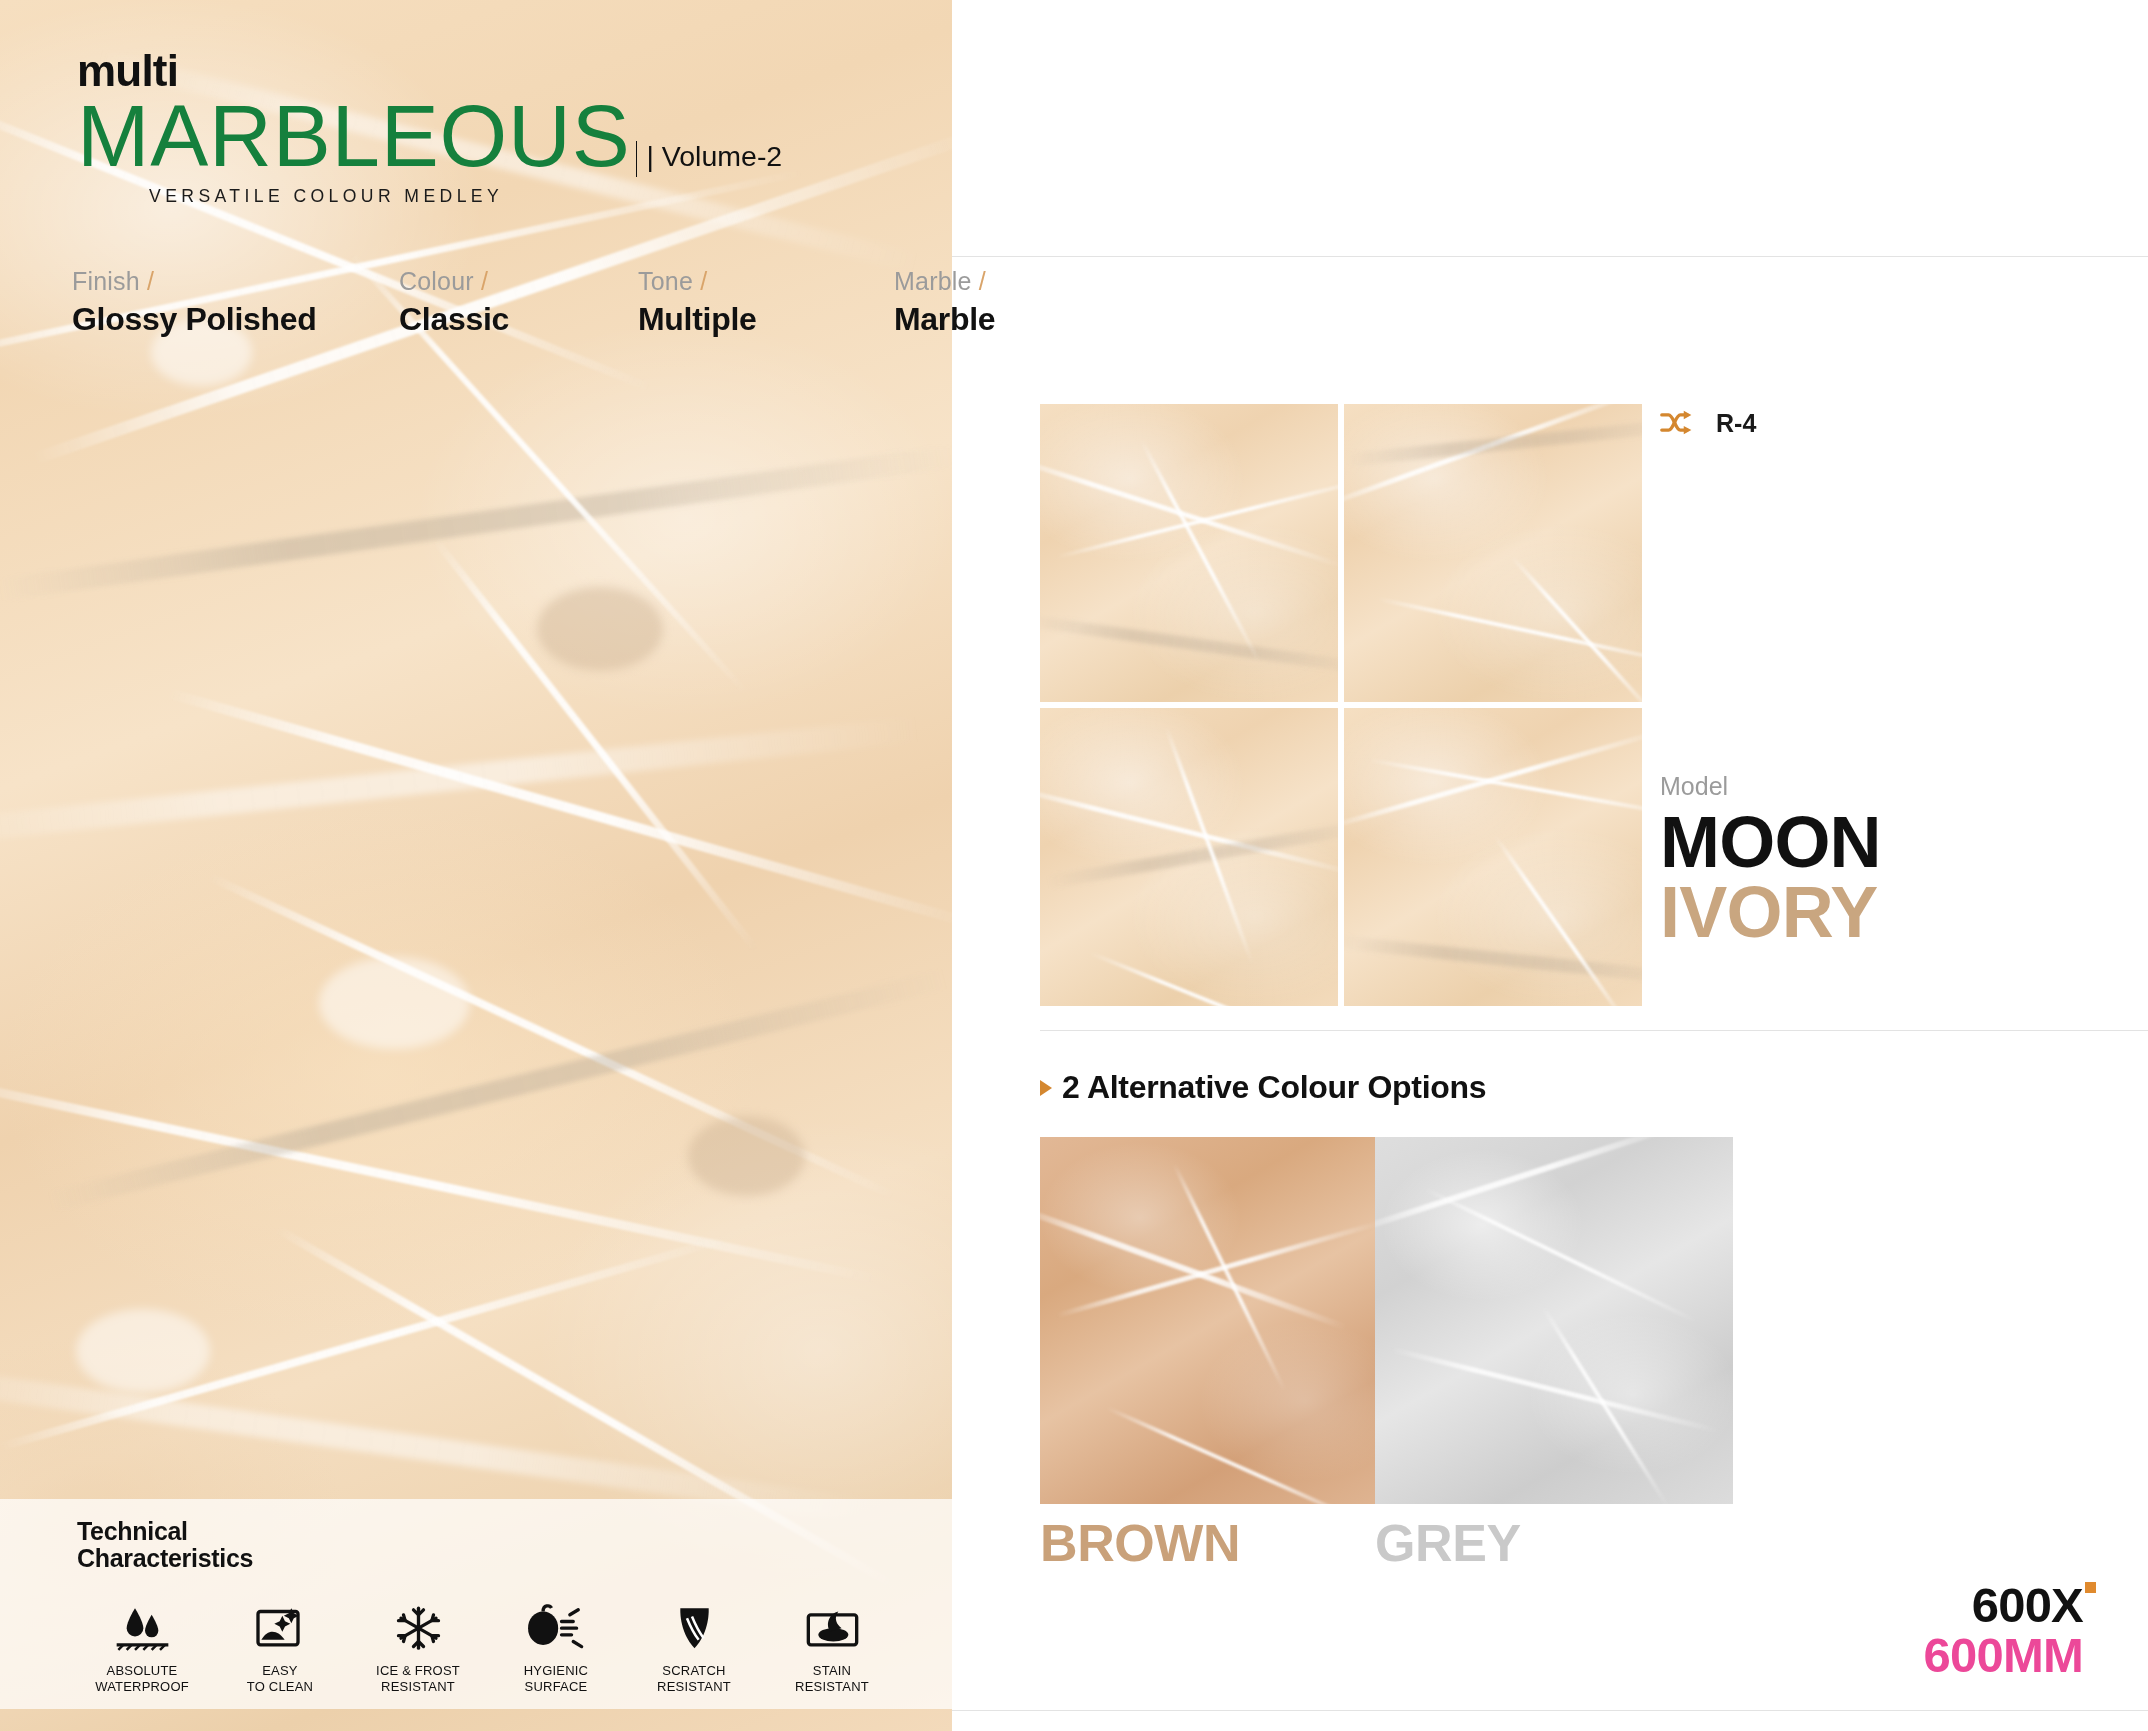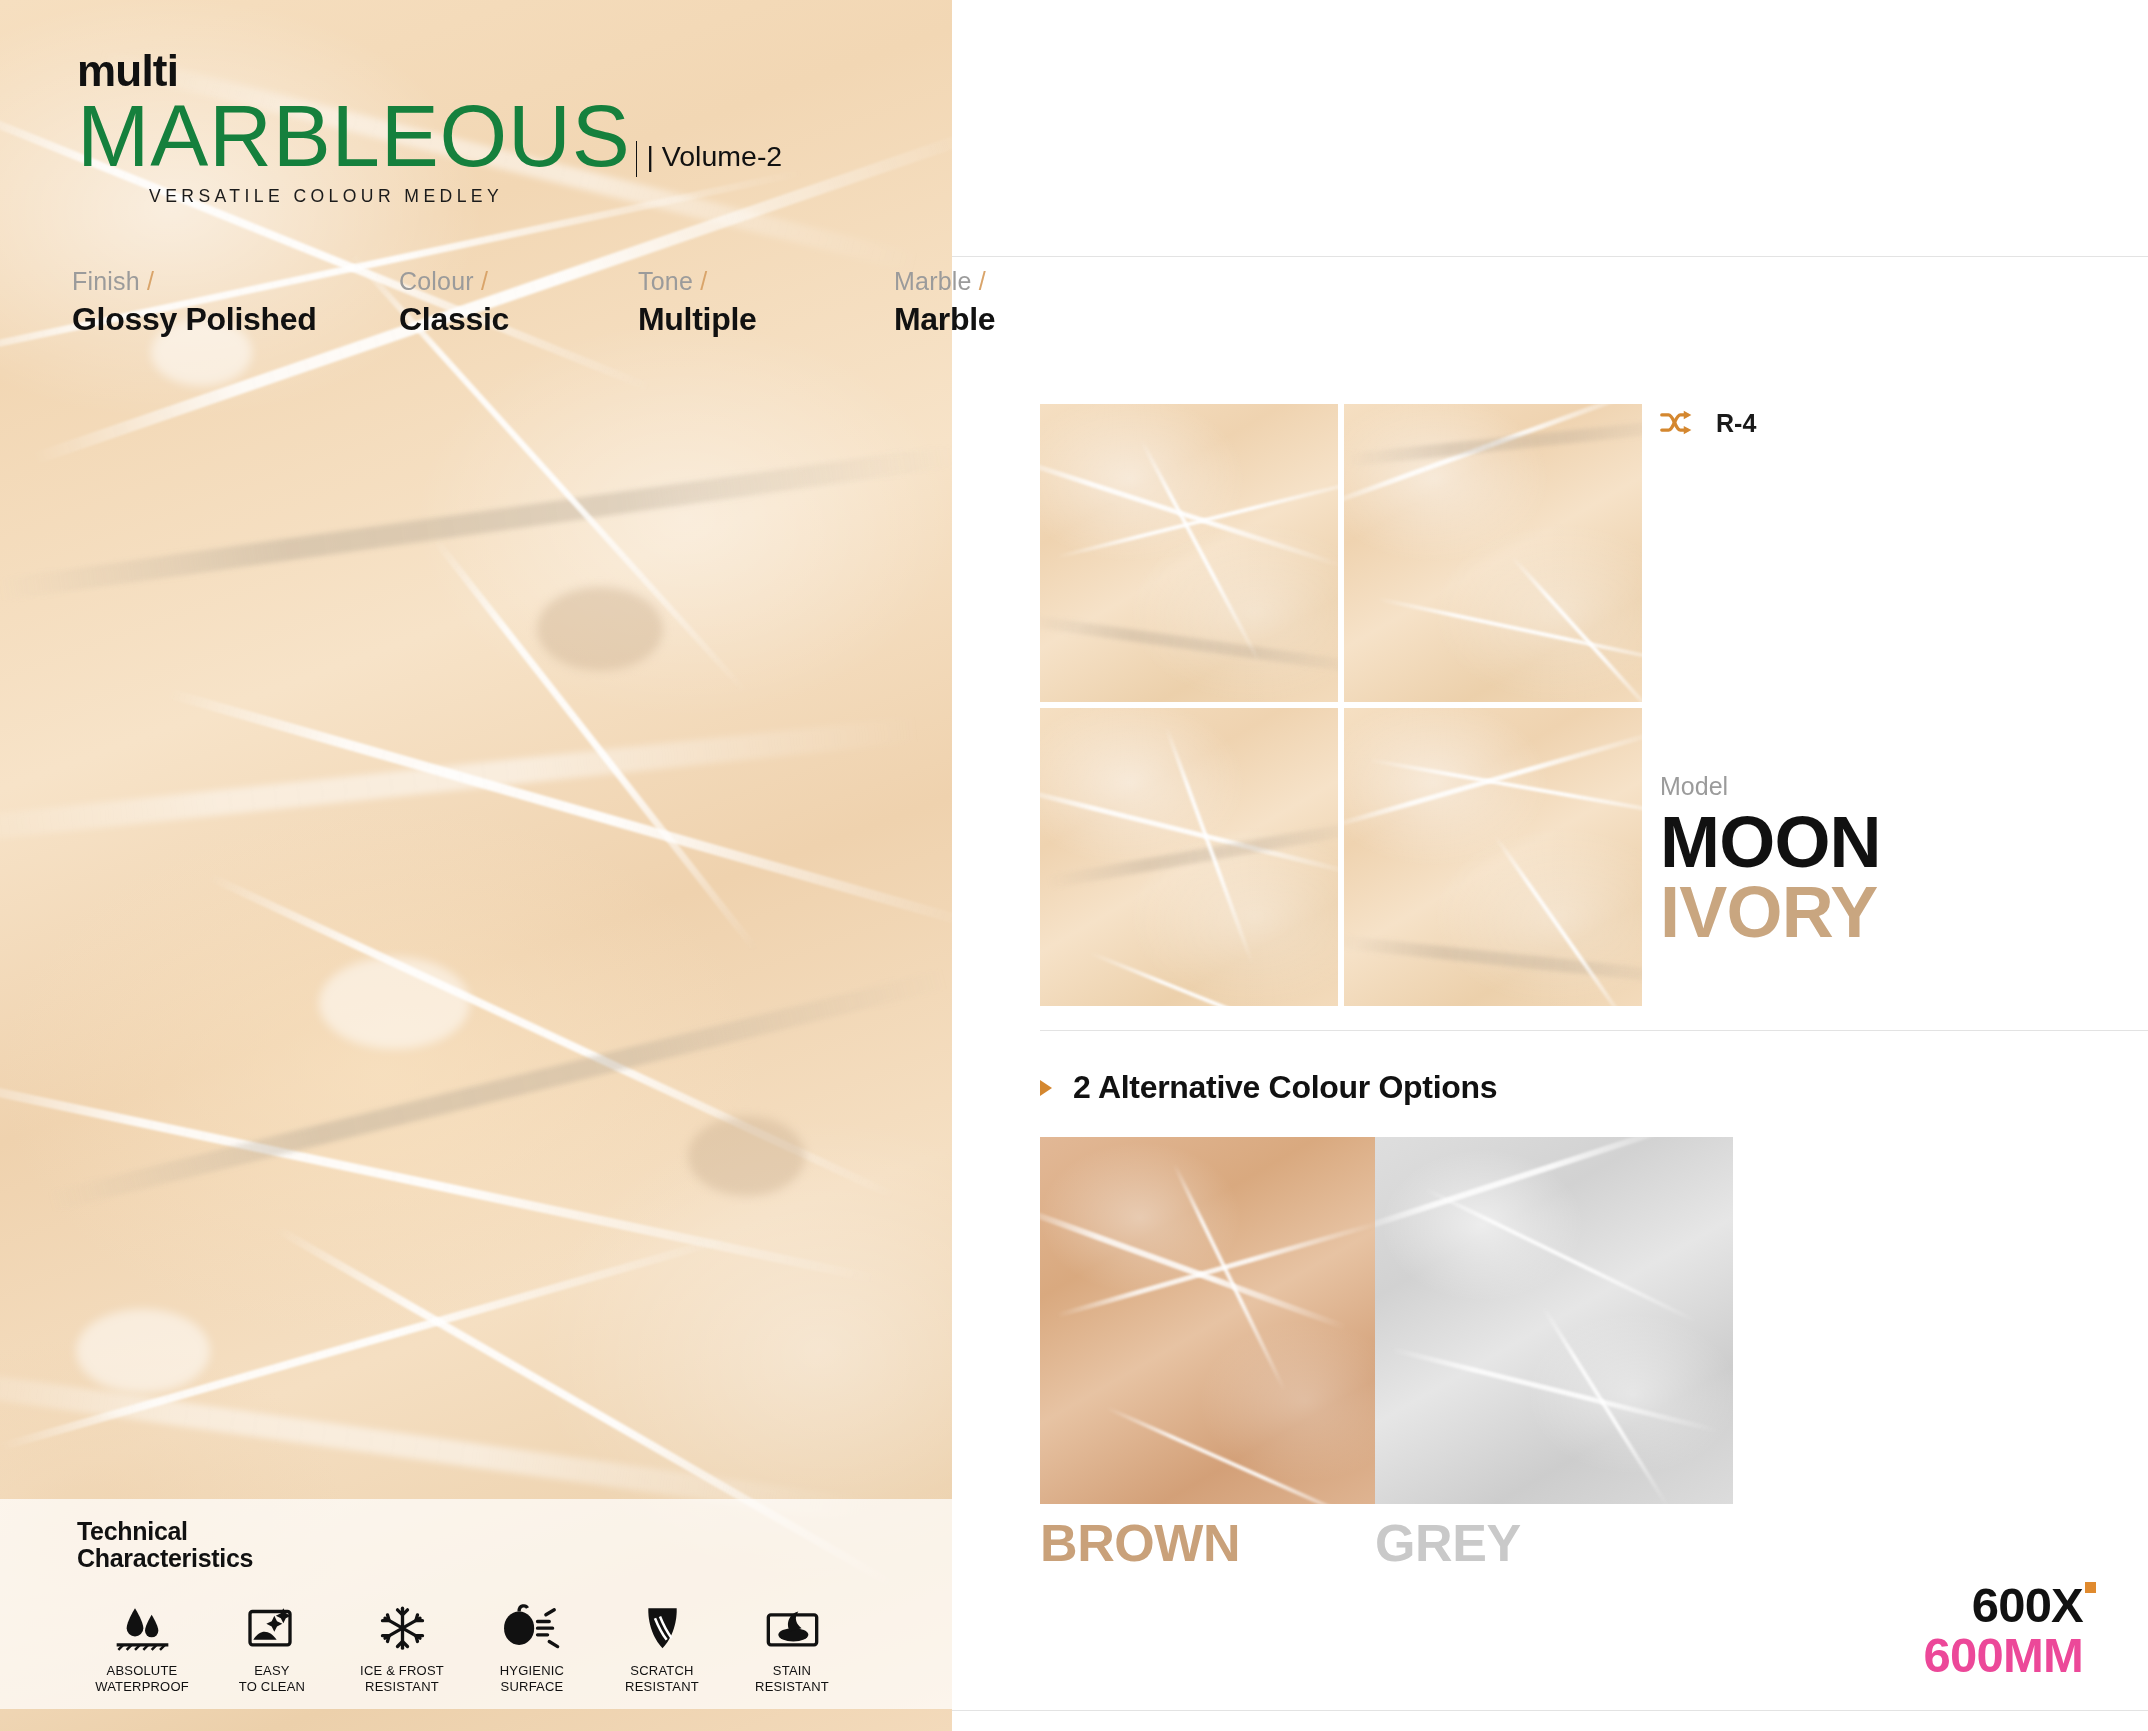--- a/index.html
+++ b/index.html
@@ -67,21 +67,21 @@
   .tech-bar {
     position: absolute; left: 0; bottom: 22px; width: 952px; height: 210px;
     background: rgba(255,255,255,0.72);
     z-index: 6;
     padding: 18.5px 0 0 77px;
   }
   .tech-title {
     font-size: 25px; font-weight: bold; color: #111; line-height: 1.1;
     letter-spacing: -0.3px;
   }
-  .tech-icons { display: flex; gap: 0; margin-top: 17px; }
+  .tech-icons { display: flex; gap: 8px; margin-top: 17px; }
   .tech-item { width: 130px; text-align: center; }
   .tech-item .ico { height: 65px; display:flex; align-items:flex-end; justify-content:center; }
   .tech-item .lbl {
     font-size: 13px; color: #111; line-height: 1.25; margin-top: 8.4px;
     letter-spacing: 0.2px;
   }
 
   
   .right-panel { position: absolute; left: 952px; top: 0; width: 1196px; height: 1731px; background: #fff; }
 
@@ -134,21 +134,21 @@
     letter-spacing: -0.8px;
   }
   .model-name2 {
     font-size: 72px; font-weight: bold; color: #c9a680; line-height: 0.95; margin-top: 1.7px;
     letter-spacing: -0.8px;
   }
 
   
   .alt-head {
     position: absolute; left: 1040px; top: 1069px;
-    display: flex; align-items: center; gap: 21px; justify-content: flex-end;
+    display: flex; align-items: center; gap: 10px; justify-content: flex-end;
   }
   .alt-head .tri {
     width: 0; height: 0; border-left: 12.6px solid #d4872f;
     border-top: 8.4px solid transparent; border-bottom: 8.4px solid transparent;
   }
   .alt-head .txt { font-size: 32px; font-weight: bold; color: #111; letter-spacing: -0.3px; }
 
   .alt-grid { position: absolute; left: 1040px; top: 1137px; display: flex; gap: 11px; }
   .alt-item { width: 324px; }
   .alt-sw { width: 358px; height: 367px; position: relative; overflow: hidden; }

